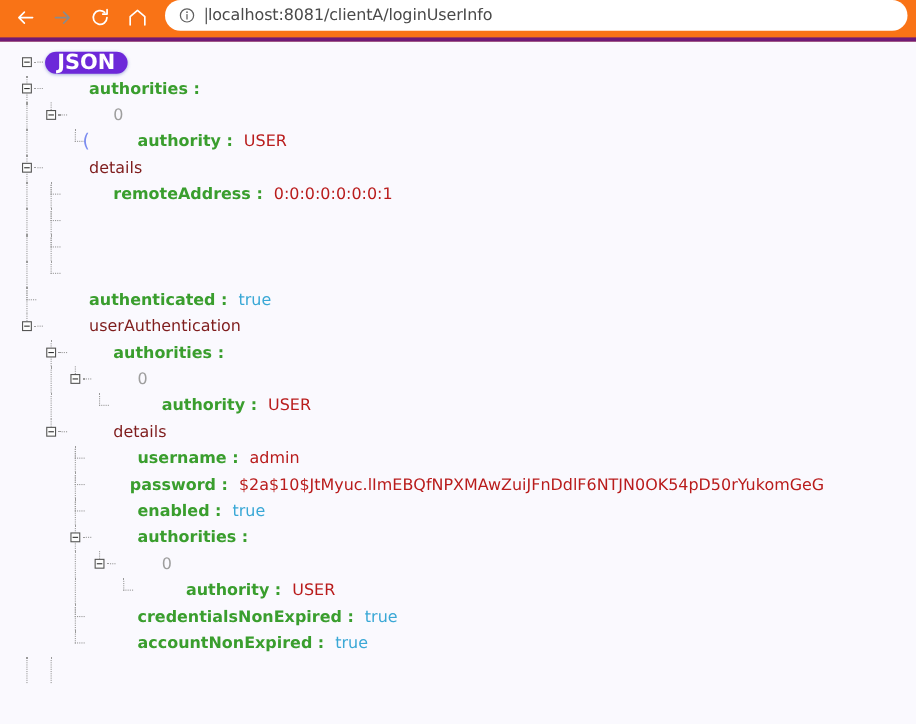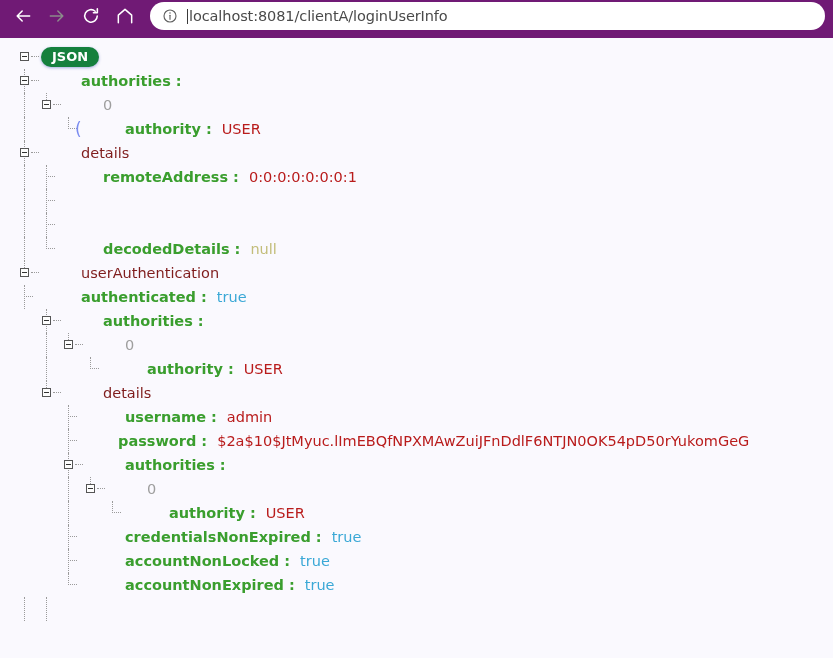--- a/index.html
+++ b/index.html
@@ -9,25 +9,25 @@
     width: 833px; height: 658px;
     overflow: hidden;
     background: #faf9fe;
     font-family: "DejaVu Sans", "Liberation Sans", sans-serif;
   }
 
   
   .browser-bar {
     position: relative;
     height: 38px;
-    background: #701a75;
+    background: #f97316;
     display: flex;
-    align-items: center;
+    align-items: flex-start;
     padding: 0 6px;
-    border-bottom: 6px solid #701a75;
+    border-bottom: 4px solid #701a75;
   }
   .nav-btn {
     width: 34px; height: 32px;
     display: flex; align-items: center; justify-content: center;
     flex: 0 0 auto;
     cursor: pointer;
   }
   .nav-btn svg { display: block; }
   .ico-active { stroke: #ffffff; }
   .ico-dim { stroke: #8b8b8b; }
@@ -138,24 +138,24 @@
   .v-bool  { color: #3aa8d6; font-weight: normal; }
   .v-null  { color: #c3bd7a; font-weight: normal; }
 
   .val { margin-left: 10px; }
 
   
   .json-badge {
     position: absolute;
     top: 2px;
     display: inline-block;
-    background: #15803d;
+    background: #6d28d9;
     color: #ffffff;
     font-weight: bold;
-    font-size: 13px;
+    font-size: 19px;
     line-height: 20px;
     padding: 0 11px;
     border-radius: 11px;
     box-shadow: 0 1px 3px rgba(60,80,180,0.45);
     cursor: pointer;
   }
 
   
   .stray-paren {
     position: absolute;
@@ -249,34 +249,33 @@
         <div class="guide" style="left: 46px;"></div>
       </div>
       <div class="row">
         <div class="guide" style="left: 24px;"></div>
         <div class="elbow" style="left: 46px;"></div>
         <div class="guide" style="left: 46px;"></div>
       </div>
       <div class="row">
         <div class="guide" style="left: 24px;"></div>
         <div class="elbow" style="left: 46px;"></div>
-        <div class="label" style="left: 63px;"><span class="k-bold">decodedDetails :</span><span class="val v-null">null</span></div>
+      </div>
+      <div class="row">
+        <div class="elbow" style="left: 24px;"></div>
+        <div class="guide" style="left: 24px;"></div>
+        <div class="label" style="left: 41px;"><span class="k-bold">authenticated :</span><span class="val v-bool">true</span></div>
       </div>
       <div class="row">
         <div class="guide" style="left: 24px; height: 7px;"></div>
         <div class="exp" style="left: 20px;"></div>
         <div class="exp-tail" style="left: 31px;"></div>
         <div class="label" style="left: 41px;"><span class="k-plain">userAuthentication</span></div>
       </div>
       <div class="row">
-        <div class="elbow" style="left: 24px;"></div>
-        <div class="guide" style="left: 24px;"></div>
-        <div class="label" style="left: 41px;"><span class="k-bold">authenticated :</span><span class="val v-bool">true</span></div>
-      </div>
-      <div class="row">
         <div class="guide" style="left: 46px; height: 24px;"></div>
         <div class="exp" style="left: 42px;"></div>
         <div class="exp-tail" style="left: 53px;"></div>
         <div class="label" style="left: 63px;"><span class="k-bold">authorities :</span></div>
       </div>
       <div class="row">
         <div class="guide" style="left: 46px;"></div>
         <div class="guide" style="left: 68px; height: 7px;"></div>
         <div class="exp" style="left: 64px;"></div>
         <div class="exp-tail" style="left: 75px;"></div>
@@ -297,20 +296,25 @@
         <div class="elbow" style="left: 68px;"></div>
         <div class="guide" style="left: 68px;"></div>
         <div class="label" style="left: 85px;"><span class="k-bold">username :</span><span class="val v-str">admin</span></div>
       </div>
       <div class="row">
         <div class="elbow" style="left: 68px;"></div>
         <div class="guide" style="left: 68px;"></div>
         <div class="label" style="left: 78px;"><span class="k-bold">password :</span><span class="val v-str">$2a$10$JtMyuc.lImEBQfNPXMAwZuiJFnDdlF6NTJN0OK54pD50rYukomGeG</span></div>
       </div>
       <div class="row">
+        <div class="elbow" style="left: 68px;"></div>
+        <div class="guide" style="left: 68px;"></div>
+        <div class="label" style="left: 85px;"><span class="k-bold">enabled :</span><span class="val v-bool">true</span></div>
+      </div>
+      <div class="row">
         <div class="guide" style="left: 68px; height: 24px;"></div>
         <div class="exp" style="left: 64px;"></div>
         <div class="exp-tail" style="left: 75px;"></div>
         <div class="label" style="left: 85px;"><span class="k-bold">authorities :</span></div>
       </div>
       <div class="row">
         <div class="guide" style="left: 68px;"></div>
         <div class="guide" style="left: 90px; height: 7px;"></div>
         <div class="exp" style="left: 86px;"></div>
         <div class="exp-tail" style="left: 97px;"></div>
@@ -321,25 +325,20 @@
         <div class="elbow" style="left: 112px;"></div>
         <div class="label" style="left: 129px;"><span class="k-bold">authority :</span><span class="val v-str">USER</span></div>
       </div>
       <div class="row">
         <div class="elbow" style="left: 68px;"></div>
         <div class="guide" style="left: 68px;"></div>
         <div class="label" style="left: 85px;"><span class="k-bold">credentialsNonExpired :</span><span class="val v-bool">true</span></div>
       </div>
       <div class="row">
         <div class="elbow" style="left: 68px;"></div>
-        <div class="guide" style="left: 68px;"></div>
-        <div class="label" style="left: 85px;"><span class="k-bold">accountNonLocked :</span><span class="val v-bool">true</span></div>
-      </div>
-      <div class="row">
-        <div class="elbow" style="left: 68px;"></div>
         <div class="label" style="left: 85px;"><span class="k-bold">accountNonExpired :</span><span class="val v-bool">true</span></div>
       </div>
       <div class="row">
         <div class="guide" style="left: 24px;"></div>
         <div class="guide" style="left: 46px;"></div>
       </div>
     </div>
 </div>
 
 </body></html>

